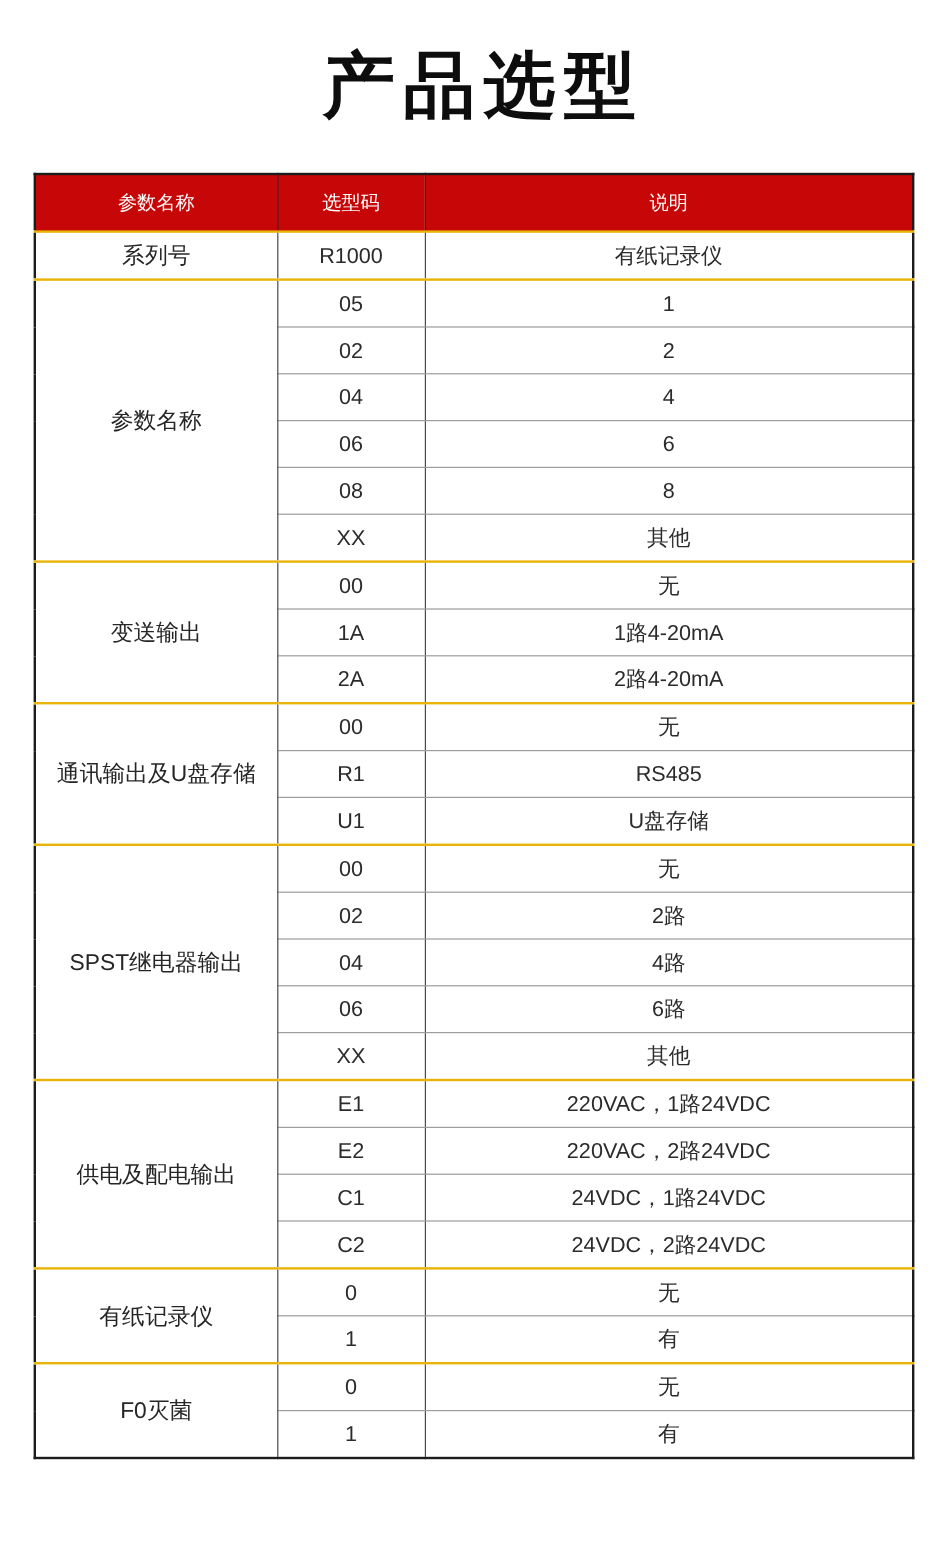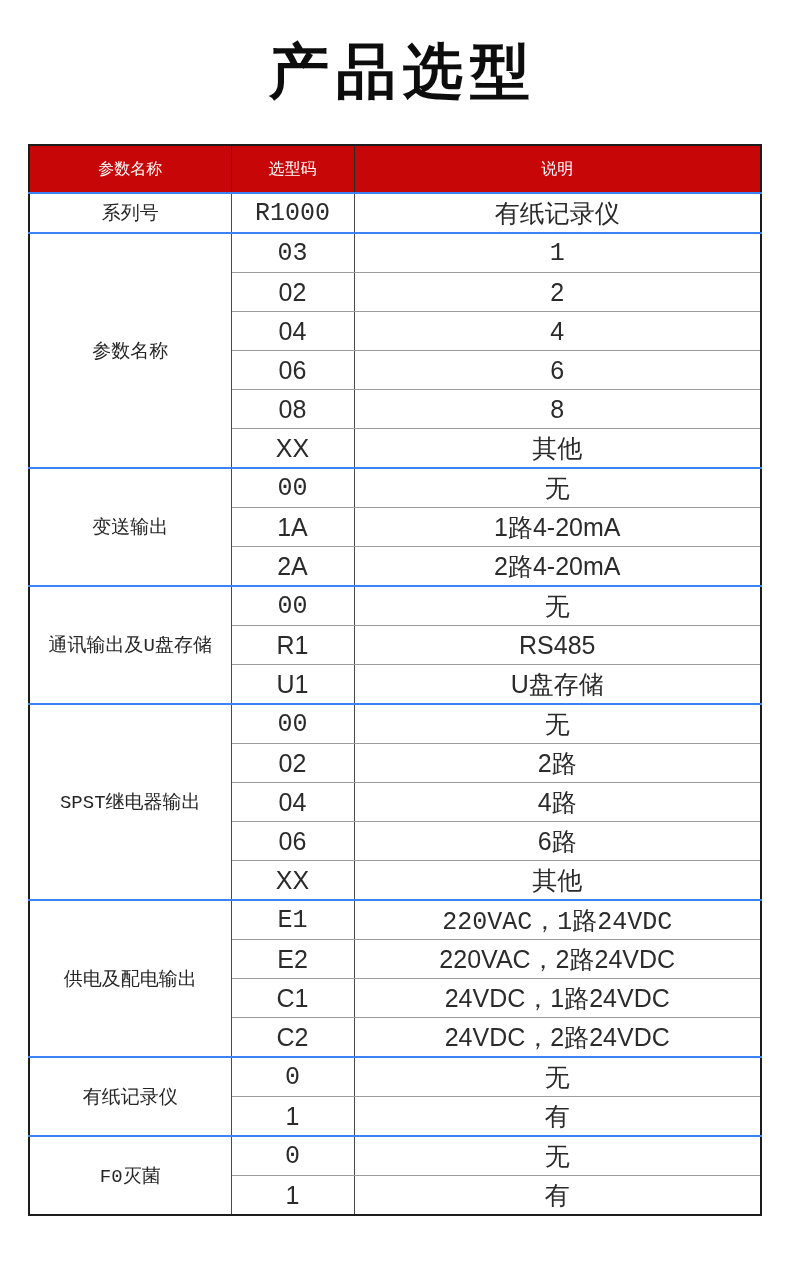--- a/index.html
+++ b/index.html
@@ -40,37 +40,36 @@
     background: #c70707;
     color: #ffffff;
     font-size: 16px;
     font-weight: 400;
     height: 44px;
     text-align: center;
     vertical-align: middle;
     border: 1px solid #2a2a2a;
   }
   table.sel-table td {
-    font-size: 25px;
+    font-size: 18px;
     color: #2b2b2b;
     height: 38px;
     text-align: center;
     vertical-align: middle;
     border-top: 1px solid #9c9c9c;
     border-bottom: 1px solid #9c9c9c;
     border-left: 1px solid #4a4a4a;
     border-right: 1px solid #4a4a4a;
     background: #ffffff;
     padding: 0 4px;
     overflow: hidden;
     white-space: nowrap;
   }
   table.sel-table tr.group-start td {
-    border-top: 2px solid #3b82f6;
-    font-family: Liberation Mono, monospace;
+    border-top: 2px solid #eab308;
   }
   table.sel-table td.param {
     font-size: 19px;
     color: #262626;
   }
 </style>
 </head>
 <body>
 
 <h1 class="page-title">产品选型</h1>
@@ -90,21 +89,21 @@
       </tr>
     </thead>
     <tbody>
         <tr class="group-start">
           <td class="param" rowspan="1">系列号</td>
           <td class="code">R1000</td>
           <td class="desc">有纸记录仪</td>
         </tr>
         <tr class="group-start">
           <td class="param" rowspan="6">参数名称</td>
-          <td class="code">03</td>
+          <td class="code">05</td>
           <td class="desc">1</td>
         </tr>
         <tr>
           <td class="code">02</td>
           <td class="desc">2</td>
         </tr>
         <tr>
           <td class="code">04</td>
           <td class="desc">4</td>
         </tr>

